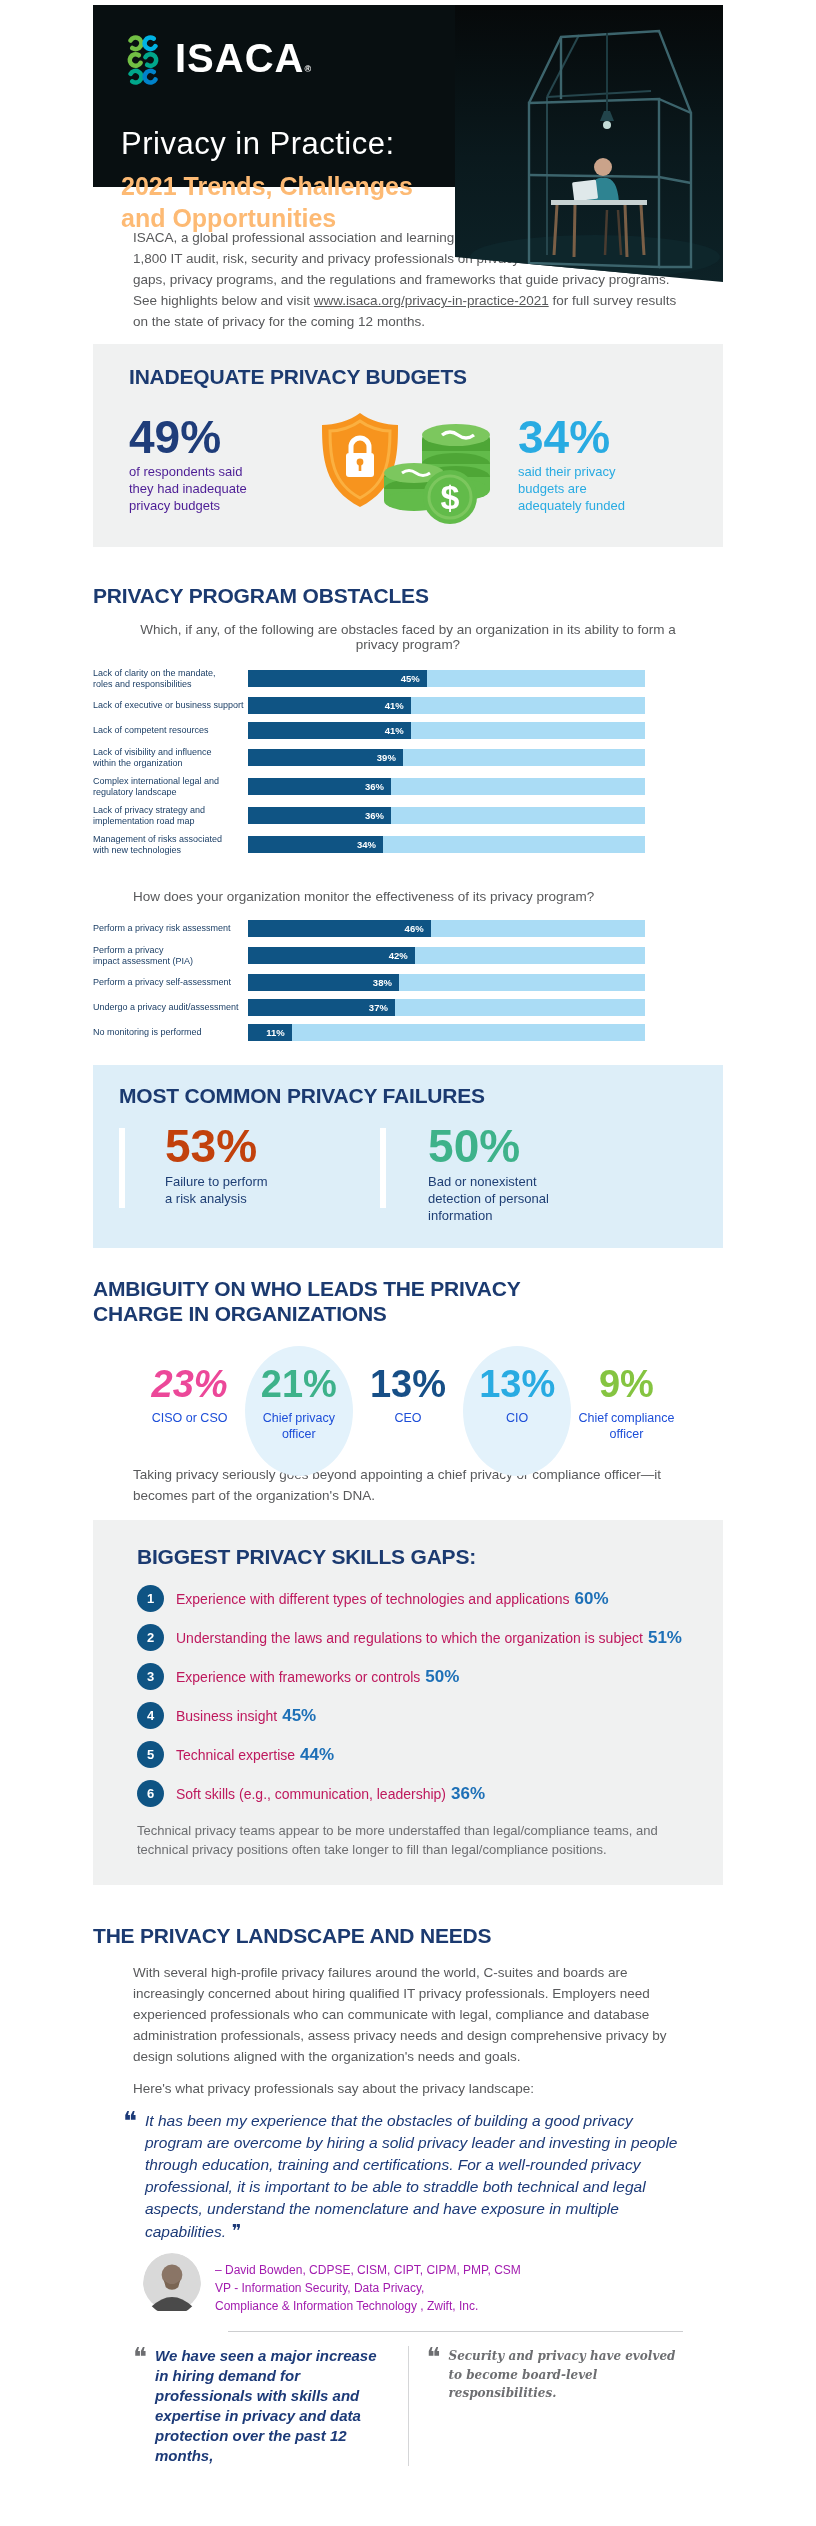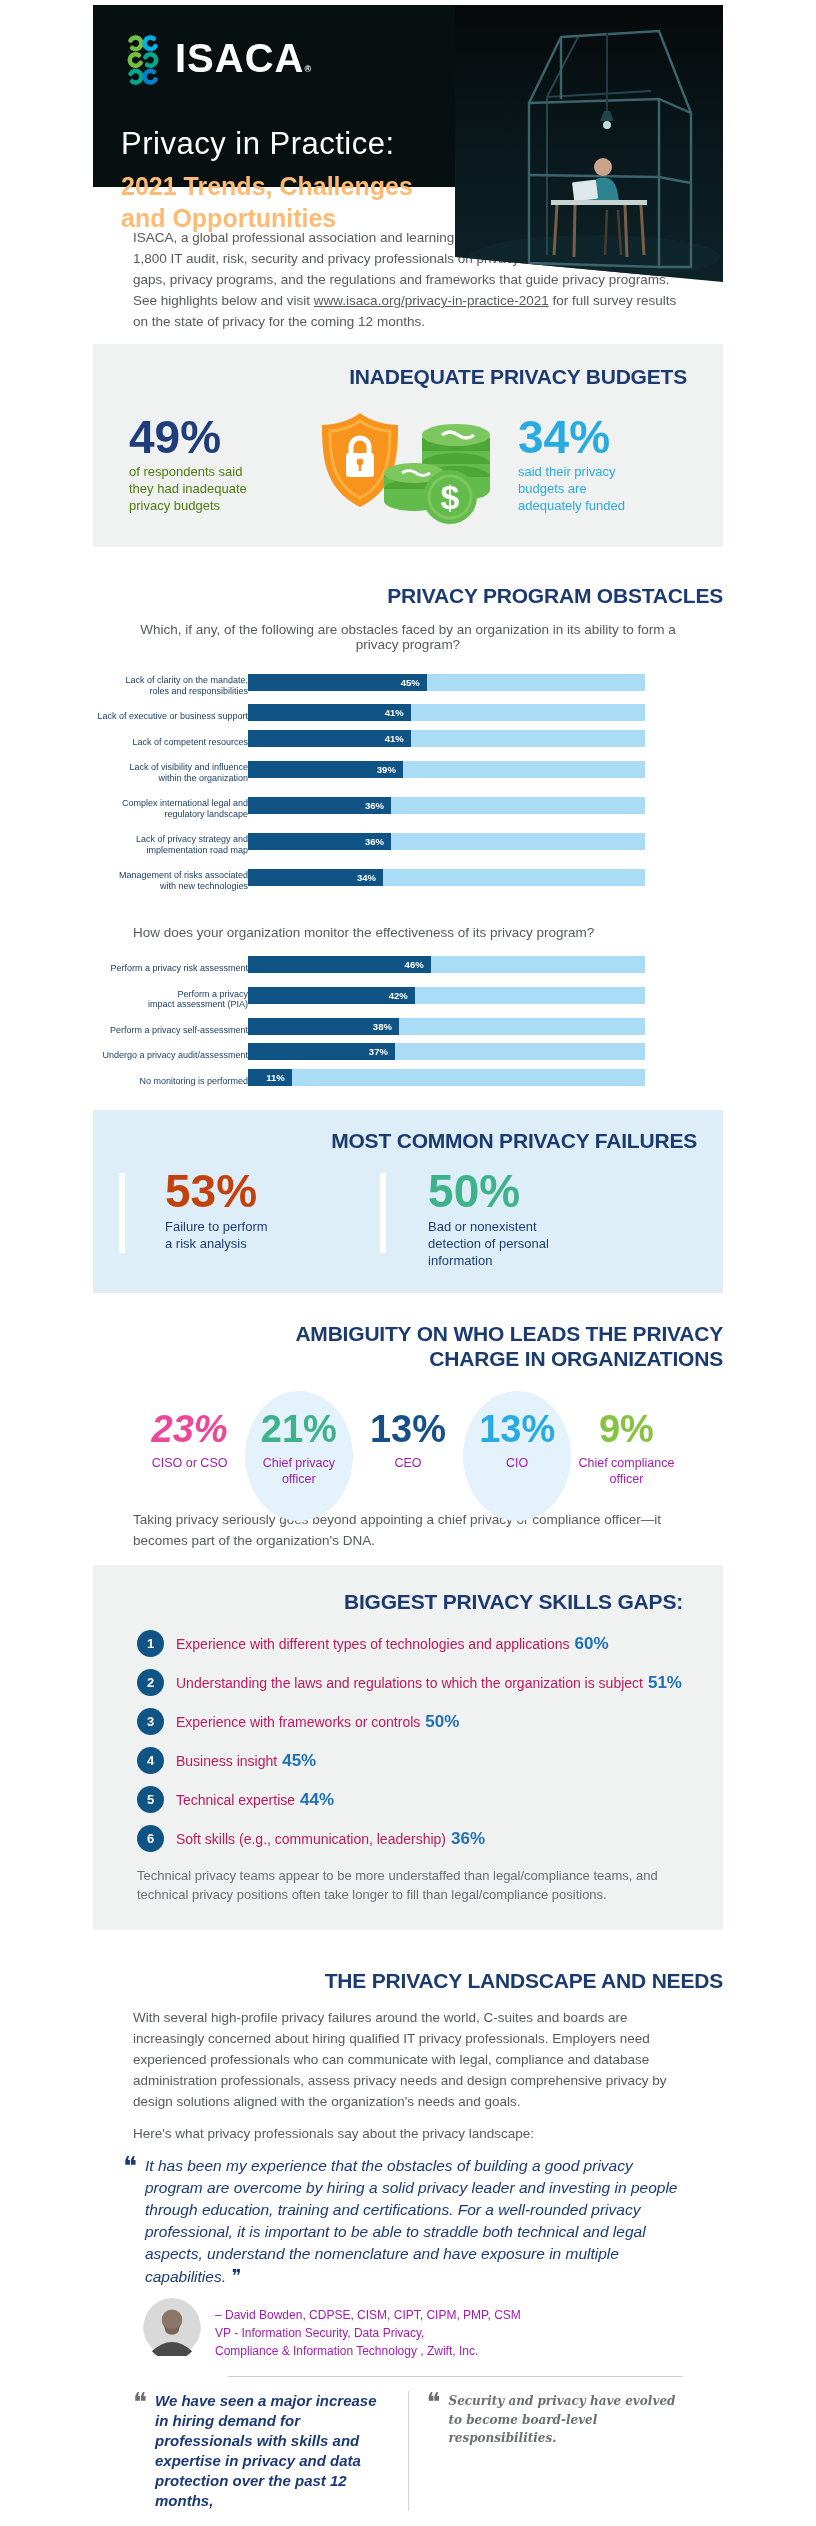--- a/index.html
+++ b/index.html
@@ -20,57 +20,57 @@
 
   
   .intro { padding:40px 40px 0 40px; font-size:13.5px; line-height:21px; color:#58595b; }
   .intro p + p { margin-top:15px; }
   .intro a, .intro .link { color:#58595b; text-decoration:underline; }
 
   
   .panel { margin-top:12px; }
   .panel.gray { background:#f0f1f1; }
   .panel.lightblue { background:#ddeef8; }
-  .section-title { text-align:right; color:#1b3a70; font-weight:bold; font-size:21px; letter-spacing:-0.2px; white-space:pre-line; line-height:25px; }
+  .section-title { text-align:left; color:#1b3a70; font-weight:bold; font-size:21px; letter-spacing:-0.2px; white-space:pre-line; line-height:25px; }
 
   
   .budgets { padding:20px 36px 22px 36px; }
   .budgets-row { display:flex; align-items:flex-start; margin-top:14px; }
   .stat-big { font-size:46px; font-weight:bold; line-height:44px; }
   .stat-caption { font-size:13px; line-height:17px; margin-top:4px; white-space:pre-line; }
   .budget-stat { width:170px; padding-top:12px; }
   .budget-icon { flex:1; display:flex; justify-content:center; margin-top:2px; }
 
   
   .obstacles-title { margin-top:36px; }
   .chart-question { font-size:13.5px; color:#58595b; margin-top:14px; }
   .chart-question.center { text-align:center; padding:0 30px; }
   .chart-question.left { padding-left:40px; margin-top:34px; }
   .chart { margin-top:16px; }
   .chart-row { display:flex; align-items:center; margin-bottom:8px; }
-  .chart-label { flex:0 0 155px; text-align:right; font-size:9px; line-height:10.5px; color:#1c3f66; white-space:pre-line;margin-top:7px; }
+  .chart-label { flex:0 0 155px; font-size:9px; line-height:10.5px; color:#1c3f66; white-space:pre-line; }
   .chart-track { width:397px; height:17px; background:#aadcf5; position:relative; }
   .bar-fill { height:17px; background:#0f5484; display:flex; align-items:center; justify-content:flex-end; padding-right:7px; color:#ffffff; font-weight:bold; font-size:9.5px; }
 
   
   .failures { margin-top:24px; padding:18px 26px 24px 26px; }
   .fail-row { display:flex; margin-top:16px; }
   .fail-col { flex:1; padding-left:54px; }
   .fail-col.c2 { padding-left:40px; }
   .fail-col.c3 { flex:1.25; padding-left:42px; }
   .fail-divider { width:6px; background:#ffffff; height:80px; margin-top:4px; }
   .fail-caption { font-size:13px; line-height:17px; color:#1e3e74; margin-top:5px; white-space:pre-line; }
 
   
   .ambiguity { margin-top:28px; }
   .amb-row { display:flex; justify-content:space-between; padding:0 42px; margin-top:20px; }
   .amb-col { position:relative; width:112px; text-align:center; padding-top:18px; }
   .amb-bubble { position:absolute; left:50%; top:0; transform:translateX(-50%); width:108px; height:130px; background:#e3f2fb; border-radius:50%; z-index:0; }
   .amb-num { position:relative; z-index:1; font-size:38px; font-weight:bold; line-height:40px; }
-  .amb-label { position:relative; z-index:1; font-size:12.5px; line-height:16px; color:#a21caf; margin-top:6px; white-space:pre-line; }
+  .amb-label { position:relative; z-index:1; font-size:12.5px; line-height:16px; color:#1d4ed8; margin-top:6px; white-space:pre-line; }
   .amb-note { padding:0 40px; margin-top:22px; font-size:13.5px; line-height:21px; color:#58595b; }
 
   
   .skills { margin-top:14px; padding:24px 40px 26px 44px; }
   .skills-list { margin-top:16px; }
   .skill-item { display:flex; align-items:center; margin-bottom:12px; }
   .skill-num { flex:0 0 27px; height:27px; border-radius:50%; background:#0f5484; color:#fff; font-weight:bold; font-size:13px; display:flex; align-items:center; justify-content:center; margin-right:12px; }
   .skill-text { font-size:14px; color:#be185d; }
   .skill-pct { font-size:17px; font-weight:bold; color:#1d70b7; margin-left:5px; }
   .skills-note { margin-top:14px; font-size:13px; line-height:19px; color:#6d6e71; }
@@ -171,21 +171,21 @@
 
     <section class="intro">
       <p><span>ISACA, a global professional association and learning organization, surveyed more than 1,800 IT audit, risk, security and privacy professionals on privacy workforce trends and skills gaps, privacy programs, and the regulations and frameworks that guide privacy programs. See highlights below and visit </span><a href="#" class="link">www.isaca.org/privacy-in-practice-2021</a><span> for full survey results on the state of privacy for the coming 12 months.</span></p>
     </section>
 
     <section class="panel gray budgets">
       <h2 class="section-title">INADEQUATE PRIVACY BUDGETS</h2>
       <div class="budgets-row">
         <div class="budget-stat">
           <div class="stat-big" style="color: rgb(31, 61, 122);">49%</div>
-          <div class="stat-caption" style="color: #4d7c0f;">of respondents said
+          <div class="stat-caption" style="color: #4c1d95;">of respondents said
 they had inadequate
 privacy budgets</div>
         </div>
         <div class="budget-icon">
           <svg width="220" height="120" viewBox="0 0 220 120">
 
             <path d="M62 8 C52 16 36 20 24 20 C24 52 26 84 62 102 C98 84 100 52 100 20 C88 20 72 16 62 8 Z" fill="#f7941e"></path>
             <path d="M62 16 C54 22 42 26 32 26 C32 52 34 78 62 93 C90 78 92 52 92 26 C82 26 70 22 62 16 Z" fill="none" stroke="#fbb040" stroke-width="3"></path>
 
             <rect x="48" y="48" width="28" height="24" rx="3" fill="#ffffff"></rect>

